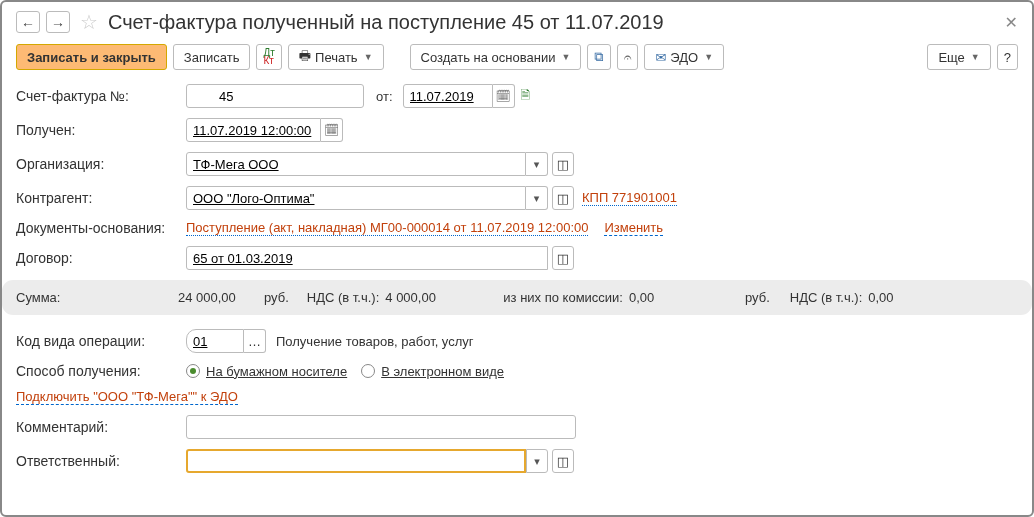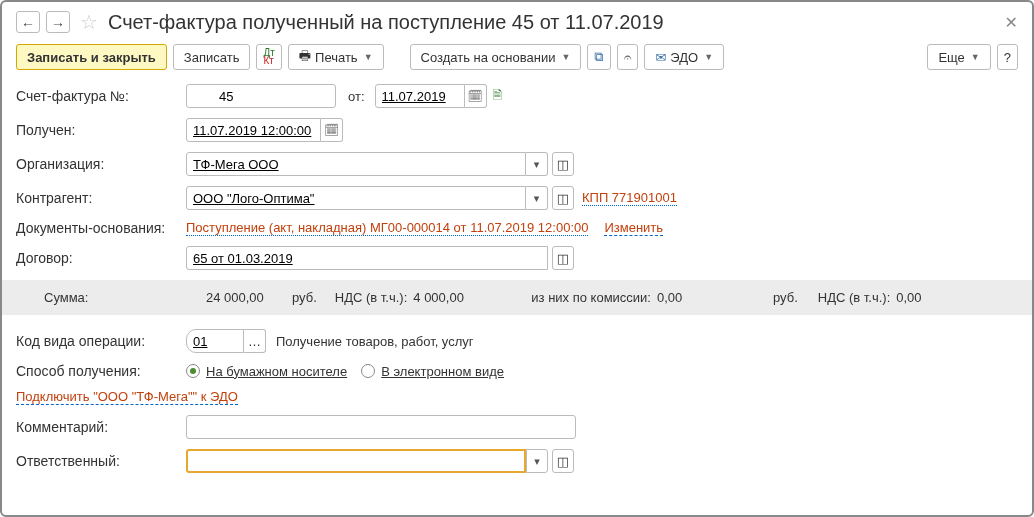--- a/index.html
+++ b/index.html
@@ -61,21 +61,21 @@
   background: #fff;
   border-radius: 3px;
   padding: 0 10px;
   display: flex;
   align-items: center;
   gap: 4px;
   cursor: pointer;
   font-size: 13px;
 }
 .btn-primary {
-  background: #fef9c3;
+  background: #fdba74;
   border-color: #d4a800;
   font-weight: bold;
 }
 .btn-icon-only {
   padding: 0 6px;
 }
 .dropdown-arrow {
   font-size: 9px;
   color: #666;
   margin-left: 2px;
@@ -147,24 +147,25 @@
   text-decoration: none;
   border-bottom: 1px dotted #0066cc;
   cursor: pointer;
   margin-left: 8px;
 }
 .link-dashed {
   border-bottom: 1px dashed #0066cc;
 }
 .summary-bar {
   background: #ececec;
-  padding: 10px 28px;
+  padding: 10px 0;
   display: flex;
   align-items: center;
   margin: 6px -14px 14px -14px;
+  border-radius: 11px;
 }
 .summary-bar .lbl { margin-right: 6px; }
 .summary-bar .val { margin-right: 6px; text-align: left; }
 .radio-wrap {
   display: flex;
   align-items: flex-start;
   gap: 6px;
   margin-right: 14px;
   text-decoration: underline;
 }
@@ -253,21 +254,21 @@
   <div class="spacer"></div>
   <div class="btn">
     <span>Еще</span>
     <span class="dropdown-arrow">▼</span>
   </div>
   <div class="btn btn-icon-only">?</div>
 </div>
 
 <div class="form-row">
   <div class="form-label">Счет-фактура №:</div>
-  <input class="input" style="width: 150px; padding-left: 32px;" value="45">
+  <input class="input" style="width: 178px; padding-left: 32px;" value="45">
   <span class="from-label">от:</span>
   <div class="input-wrap">
     <input class="input" style="width: 90px;" value="11.07.2019">
     <div class="attach-btn">
         <span class="cal-icon">🗓</span>
       </div>
   </div>
   <span class="doc-flag">🗎</span>
 </div>
 

